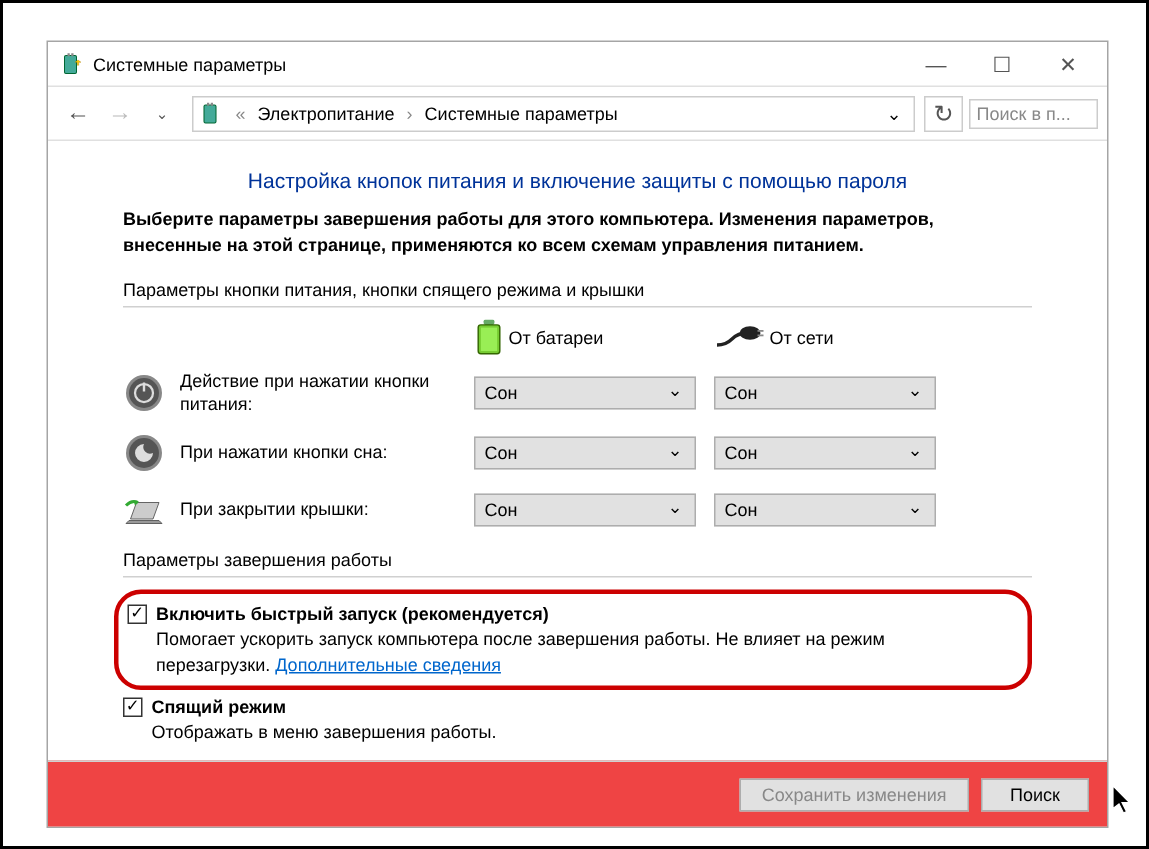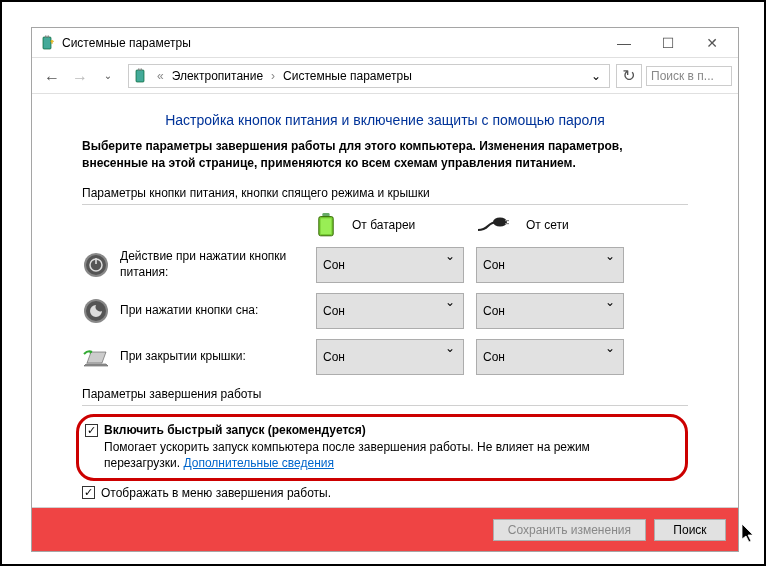--- a/index.html
+++ b/index.html
@@ -17,26 +17,26 @@
 .addr-chevron { margin-left: auto; color: #555; padding-right: 4px; }
 .refresh-btn { width: 26px; height: 24px; display: flex; align-items: center; justify-content: center; border: 1px solid #ccc; margin-right: 4px; color: #555; }
 .search { width: 86px; height: 20px; border: 1px solid #ccc; padding: 0 4px; font-size: 12px; color: #888; display: flex; align-items: center; }
 .content { padding: 18px 50px 0 50px; height: 410px; overflow: hidden; }
 .main-heading { color: #003399; font-size: 14px; font-weight: 400; margin-bottom: 10px; text-align: center; }
 .intro-text { font-size: 12px; color: #000; line-height: 1.4; margin-bottom: 14px; font-weight: bold; }
 .section-head { font-size: 12px; color: #000; margin-bottom: 4px; position: relative; }
 .section-rule { height: 1px; background: #d0d0d0; margin-bottom: 8px; }
 .power-headers { display: flex; align-items: center; margin: 8px 0 10px 0; }
 .power-headers .spacer { width: 234px; }
-.power-col { width: 160px; display: flex; align-items: center; gap: 16px; font-size: 12px; text-align: center; }
+.power-col { width: 160px; display: flex; align-items: center; gap: 3px; font-size: 12px; text-align: center; }
 .power-col svg { flex-shrink: 0; }
 .row { display: flex; align-items: center; margin-bottom: 10px; }
 .row-icon { width: 28px; height: 28px; display: flex; align-items: center; justify-content: center; margin-right: 10px; }
 .row-label { width: 196px; font-size: 12px; color: #000; line-height: 1.3; }
-.dropdown { width: 148px; height: 36px; background: #e1e1e1; border: 1px solid #adadad; display: flex; align-items: center; padding: 0 6px; font-size: 12px; margin-right: 12px; position: relative; }
+.dropdown { width: 148px; height: 22px; background: #e1e1e1; border: 1px solid #adadad; display: flex; align-items: center; padding: 0 6px; font-size: 12px; margin-right: 12px; position: relative; }
 .dropdown::after { content: "⌄"; position: absolute; right: 8px; color: #000; font-size: 12px; top: 1px; }
 .section2 { margin-top: 12px; }
 .highlight { border: 3px solid #cc0000; border-radius: 18px; padding: 6px 22px 6px 6px; margin: 2px 0 4px -6px; }
 .checkbox-row { display: flex; align-items: flex-start; gap: 6px; }
 .checkbox { width: 13px; height: 13px; border: 1px solid #333; display: flex; align-items: center; justify-content: center; font-size: 11px; line-height: 1; margin-top: 1px; flex-shrink: 0; }
 .check-content { font-size: 12px; }
 .check-title { font-weight: bold; margin-bottom: 2px; }
 .check-desc { color: #000; line-height: 1.4; }
 .check-link { color: #0066cc; text-decoration: underline; }
 .footer { position: absolute; bottom: 0; left: 0; right: 0; height: 44px; background: #ef4444; border-top: 1px solid #d0d0d0; display: flex; align-items: center; justify-content: flex-end; padding: 0 12px; gap: 8px; }
@@ -176,20 +176,21 @@
           <div class="check-content">
             <div class="check-title">Включить быстрый запуск (рекомендуется)</div>
             <div class="check-desc"><span>Помогает ускорить запуск компьютера после завершения работы. Не влияет на режим перезагрузки. </span><a class="check-link">Дополнительные сведения</a></div>
           </div>
         </div>
       </div>
 
       <div class="checkbox-row" style="margin-left:0">
         <div class="checkbox">✓</div>
         <div class="check-content">
+          <div class="check-title">Спящий режим</div>
           <div class="check-desc">Отображать в меню завершения работы.</div>
         </div>
       </div>
     </div>
   </div>
 
   <div class="footer">
     <div class="btn disabled">Сохранить изменения</div>
     <div class="btn cancel">Поиск</div>
   </div>

